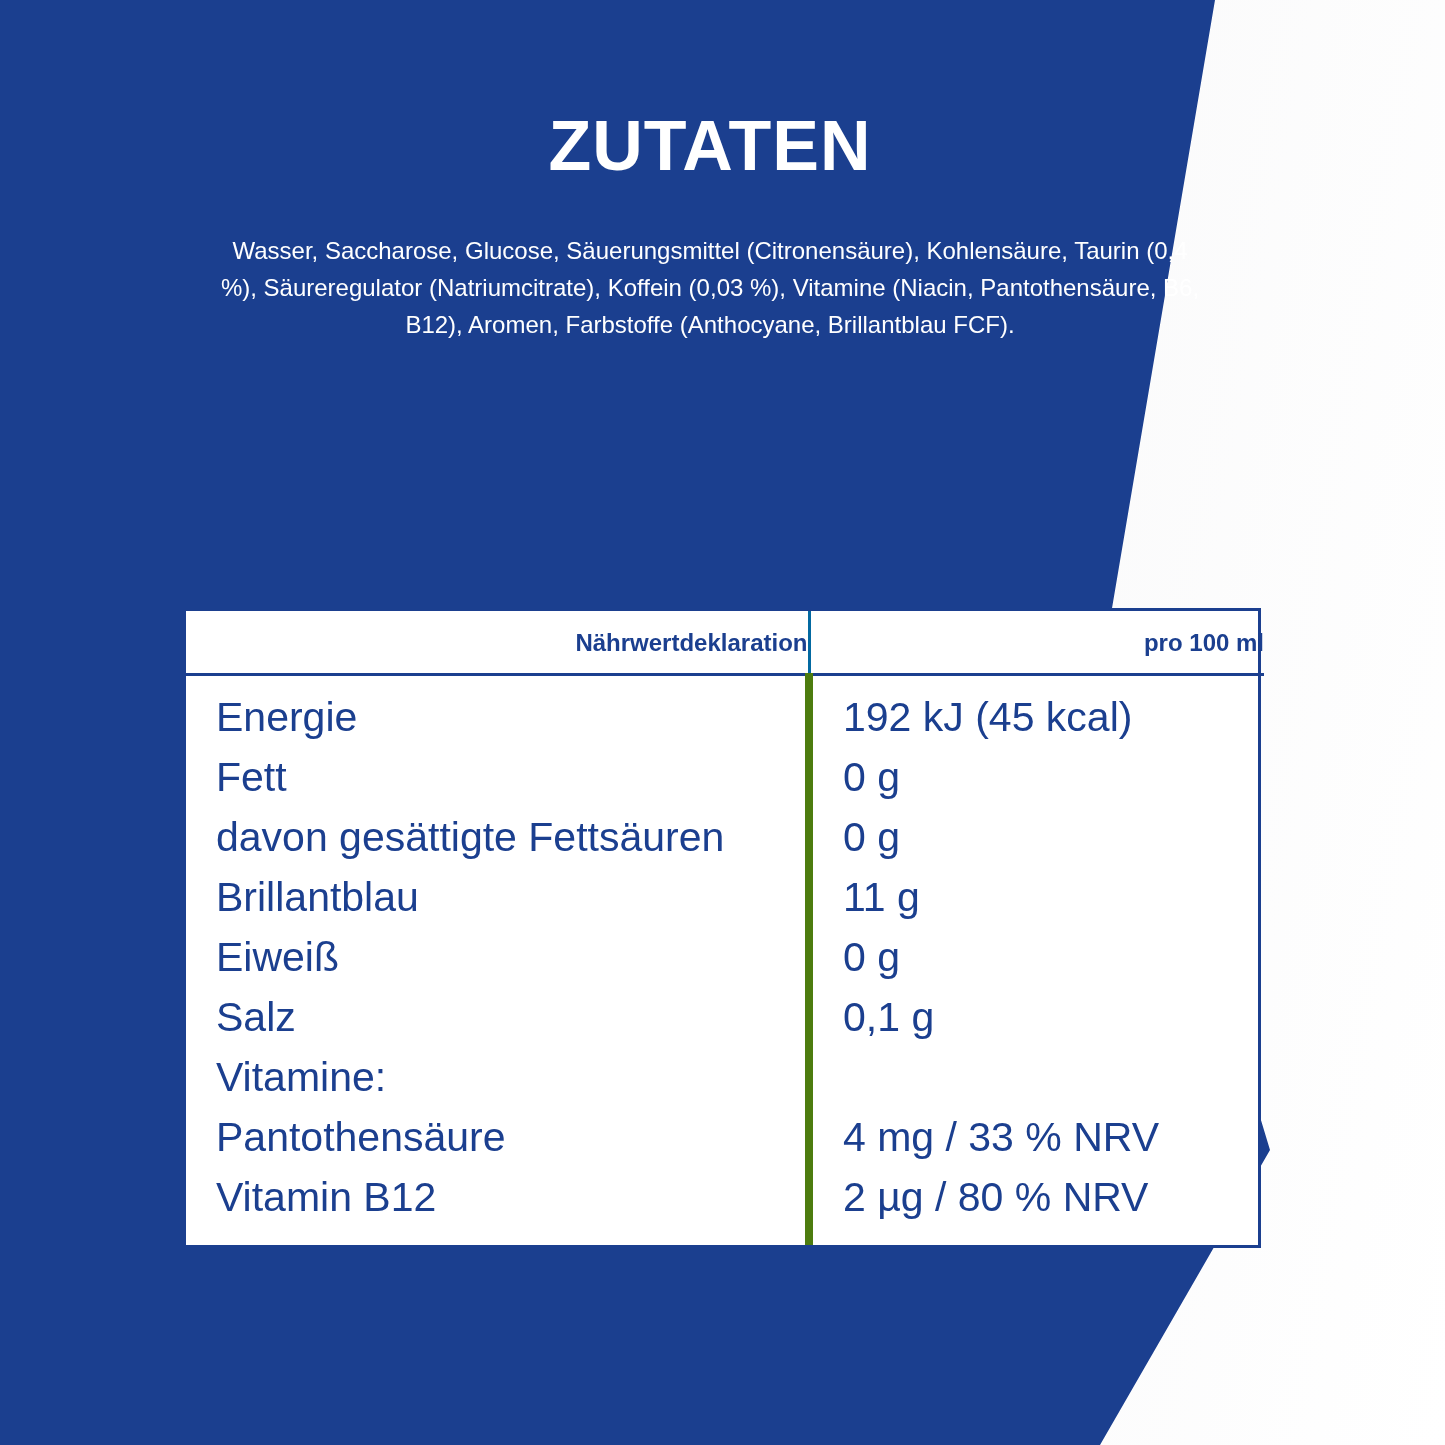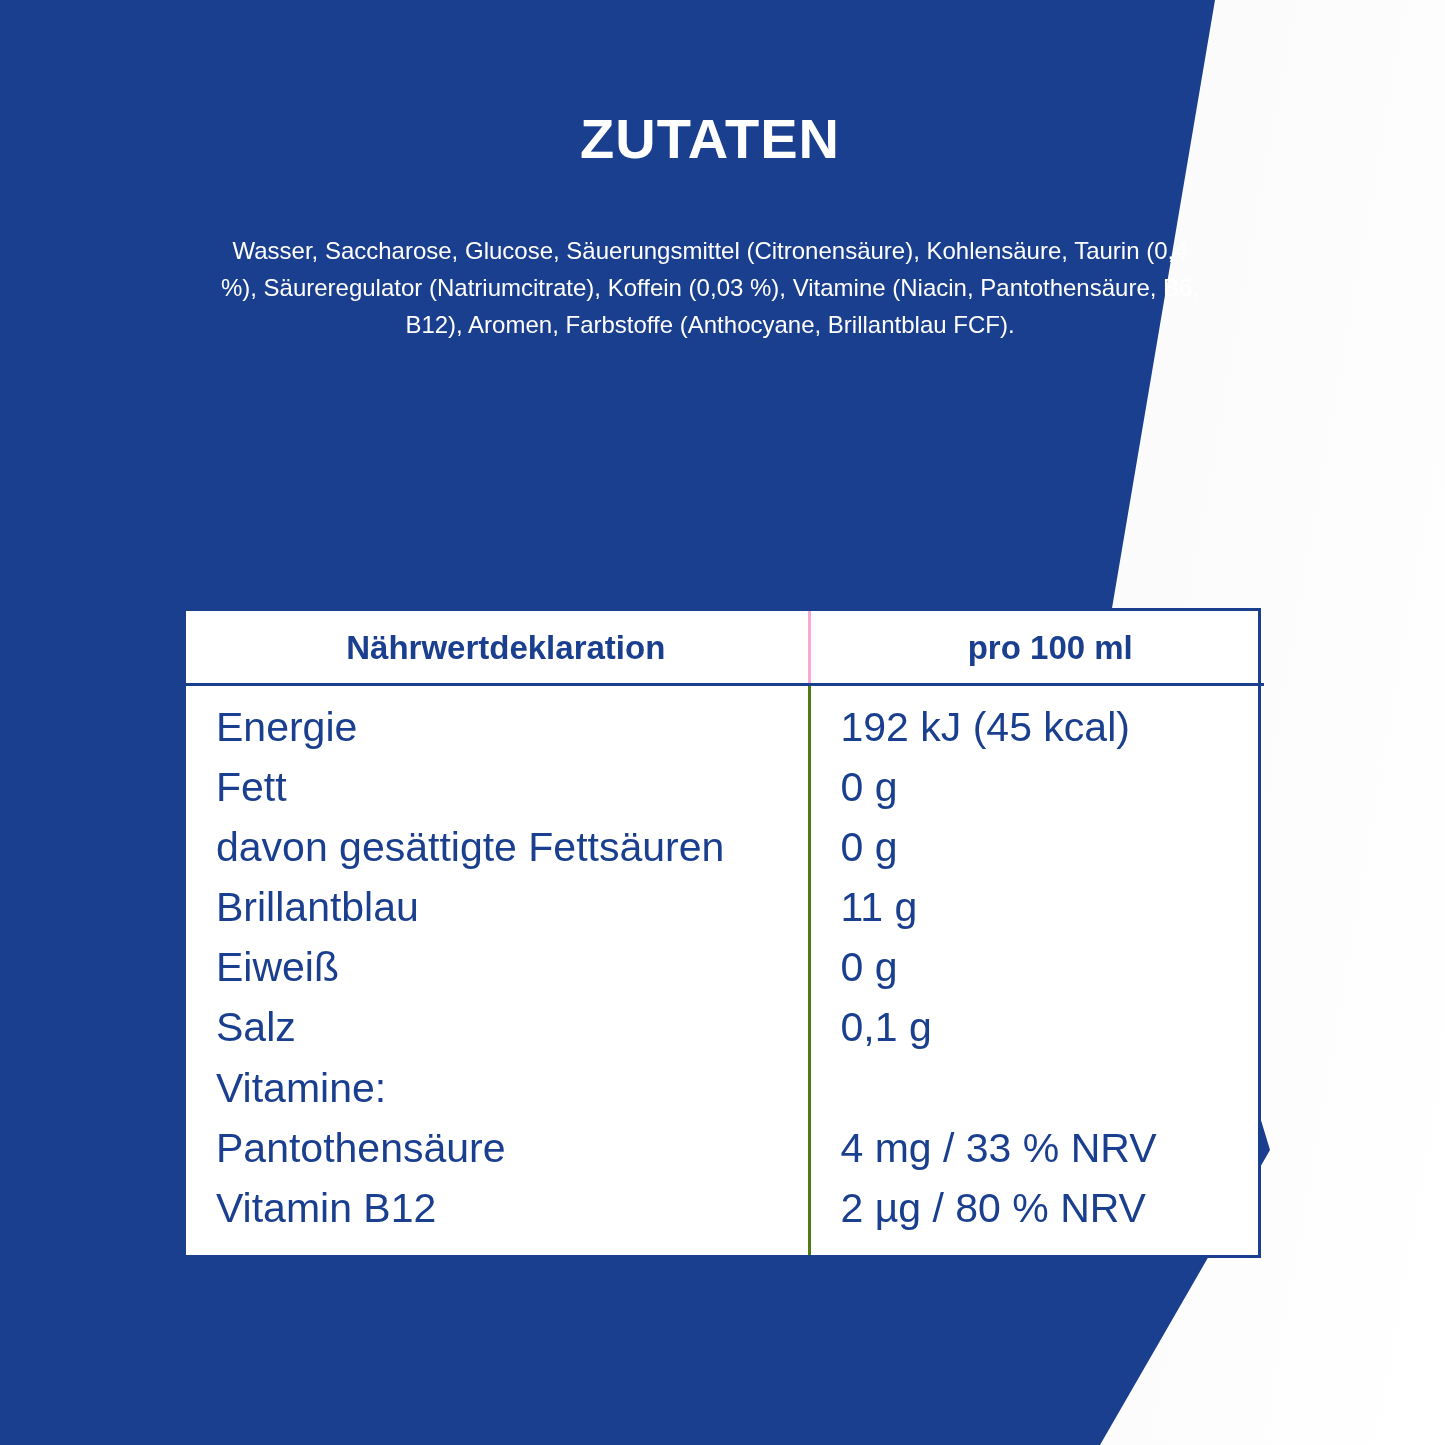--- a/index.html
+++ b/index.html
@@ -52,21 +52,21 @@
     height: 1445px;
   }
 
   #title {
     position: absolute;
     top: 108px;
     left: 180px;
     width: 1060px;
     text-align: center;
     color: #ffffff;
-    font-size: 56px;
+    font-size: 70px;
     font-weight: bold;
     letter-spacing: 1px;
     line-height: 1.1;
   }
 
   #ingredients {
     position: absolute;
     top: 232px;
     left: 215px;
     width: 990px;
@@ -91,41 +91,41 @@
   table.nutri {
     border-collapse: collapse;
     width: 100%;
     table-layout: fixed;
     color: #1b3f8f;
   }
   table.nutri col.c1 { width: 623px; }
   table.nutri col.c2 { width: 455px; }
 
   table.nutri th {
-    text-align: center;
-    font-size: 33px;
+    text-align: right;
+    font-size: 24px;
     font-weight: bold;
     padding: 18px 0 16px 18px;
     border-bottom: 3px solid #1b3f8f;
     vertical-align: middle;
     line-height: 1.15;
   }
   table.nutri th.col2 {
-    border-left: 3px solid #f9a8d4;
+    border-left: 3px solid #0369a1;
     padding-left: 26px;
   }
   table.nutri td {
     font-size: 41px;
     font-weight: 400;
     padding: 3px 0 3px 30px;
     vertical-align: top;
     line-height: 1.32;
   }
   table.nutri td.col2 {
-    border-left: 3px solid #4d7c0f;
+    border-left: 8px solid #4d7c0f;
   }
   table.nutri tr.first-body td { padding-top: 14px; }
   table.nutri tr.last-body td { padding-bottom: 20px; }
   #nutrition-table .tbl-wrap {
     border: 3px solid #1b3f8f;
     background: #ffffff;
   }
 </style>
 </head>
 <body>

